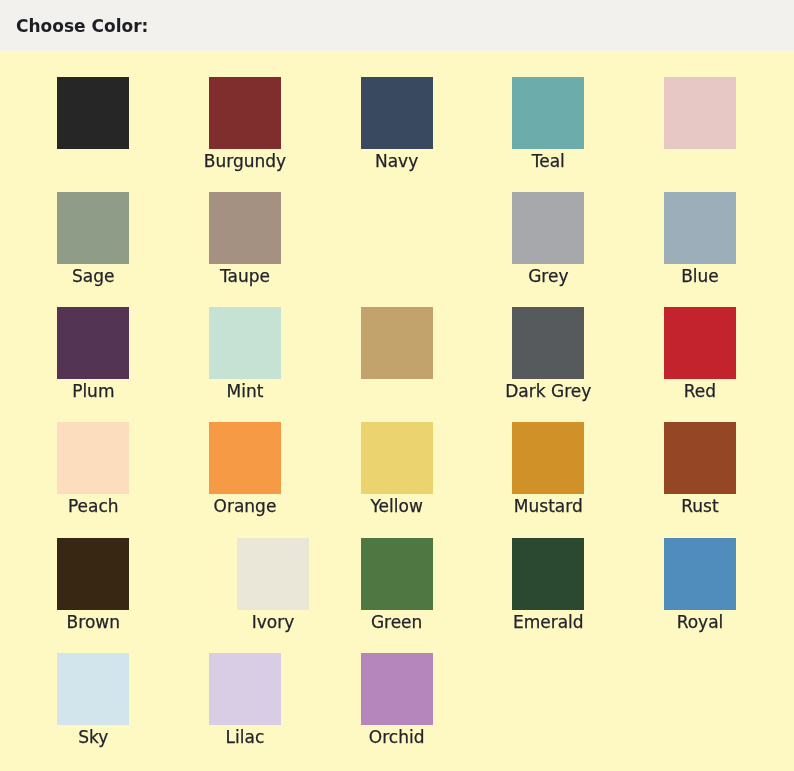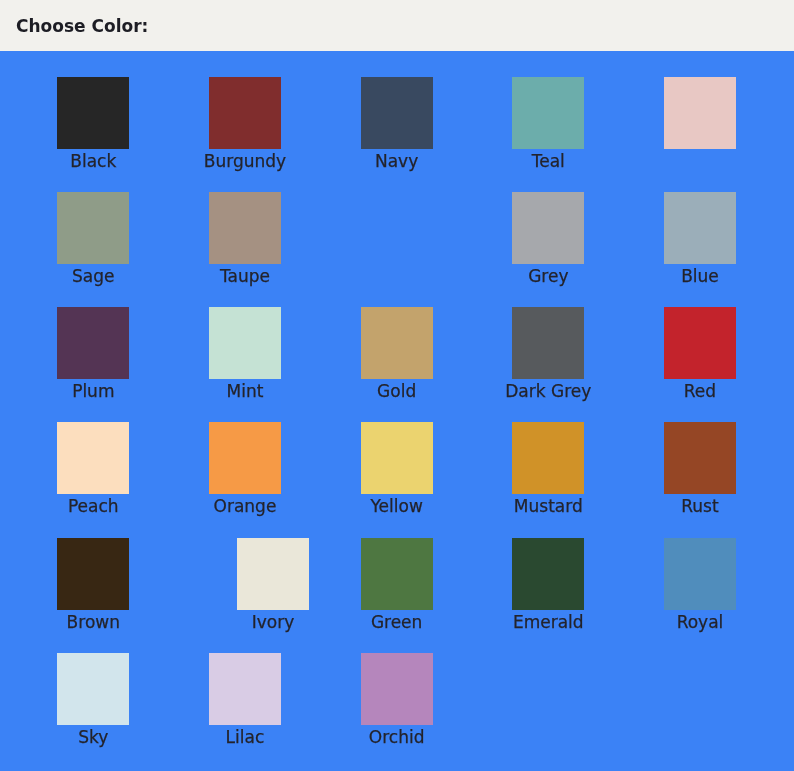--- a/index.html
+++ b/index.html
@@ -12,21 +12,21 @@
     height: 771px;
     background: #ffffff;
     font-family: "DejaVu Sans", sans-serif;
     overflow: hidden;
     -webkit-font-smoothing: antialiased;
   }
   #page {
     position: relative;
     width: 794px;
     height: 771px;
-    background: #3b82f6;
+    background: #fef9c3;
   }
   .panel-header {
     position: absolute;
     left: 0;
     top: 0;
     width: 794px;
     height: 51px;
     background: #f2f1ed;
   }
   .panel-title {
@@ -77,21 +77,20 @@
 
 <div id="page">
 
   <div class="panel-header">
     <div class="panel-title">Choose Color:</div>
   </div>
 
   <div class="swatch-grid" id="swatch-grid">
     <div class="swatch-cell" style="left: 0px; top: 0px;">
       <span class="swatch-chip" title="Black" style="background: rgb(38, 38, 38); width: 72px; height: 72px;"></span>
-      <span class="swatch-label" style="color: rgb(35, 35, 43);">Black</span>
     </div>
     <div class="swatch-cell" style="left: 151.67px; top: 0px;">
       <span class="swatch-chip" title="Burgundy" style="background: rgb(128, 45, 45); width: 72px; height: 72px;"></span>
       <span class="swatch-label" style="color: rgb(35, 35, 43);">Burgundy</span>
     </div>
     <div class="swatch-cell" style="left: 303.34px; top: 0px;">
       <span class="swatch-chip" title="Navy" style="background: rgb(57, 73, 96); width: 72px; height: 72px;"></span>
       <span class="swatch-label" style="color: rgb(35, 35, 43);">Navy</span>
     </div>
     <div class="swatch-cell" style="left: 455.01px; top: 0px;">
@@ -120,21 +119,20 @@
     <div class="swatch-cell" style="left: 0px; top: 230.3px;">
       <span class="swatch-chip" title="Plum" style="background: rgb(84, 52, 84); width: 72px; height: 72px;"></span>
       <span class="swatch-label" style="color: rgb(35, 35, 43);">Plum</span>
     </div>
     <div class="swatch-cell" style="left: 151.67px; top: 230.3px;">
       <span class="swatch-chip" title="Mint" style="background: rgb(197, 226, 212); width: 72px; height: 72px;"></span>
       <span class="swatch-label" style="color: rgb(35, 35, 43);">Mint</span>
     </div>
     <div class="swatch-cell" style="left: 303.34px; top: 230.3px;">
       <span class="swatch-chip" title="Gold" style="background: rgb(195, 163, 108); width: 72px; height: 72px;"></span>
-      <span class="swatch-label" style="color: rgb(35, 35, 43);">Gold</span>
     </div>
     <div class="swatch-cell" style="left: 455.01px; top: 230.3px;">
       <span class="swatch-chip" title="Dark Grey" style="background: rgb(87, 90, 93); width: 72px; height: 72px;"></span>
       <span class="swatch-label" style="color: rgb(35, 35, 43);">Dark Grey</span>
     </div>
     <div class="swatch-cell" style="left: 606.68px; top: 230.3px;">
       <span class="swatch-chip" title="Red" style="background: rgb(195, 35, 44); width: 72px; height: 72px;"></span>
       <span class="swatch-label" style="color: rgb(35, 35, 43);">Red</span>
     </div>
     <div class="swatch-cell" style="left: 0px; top: 345.45px;">

